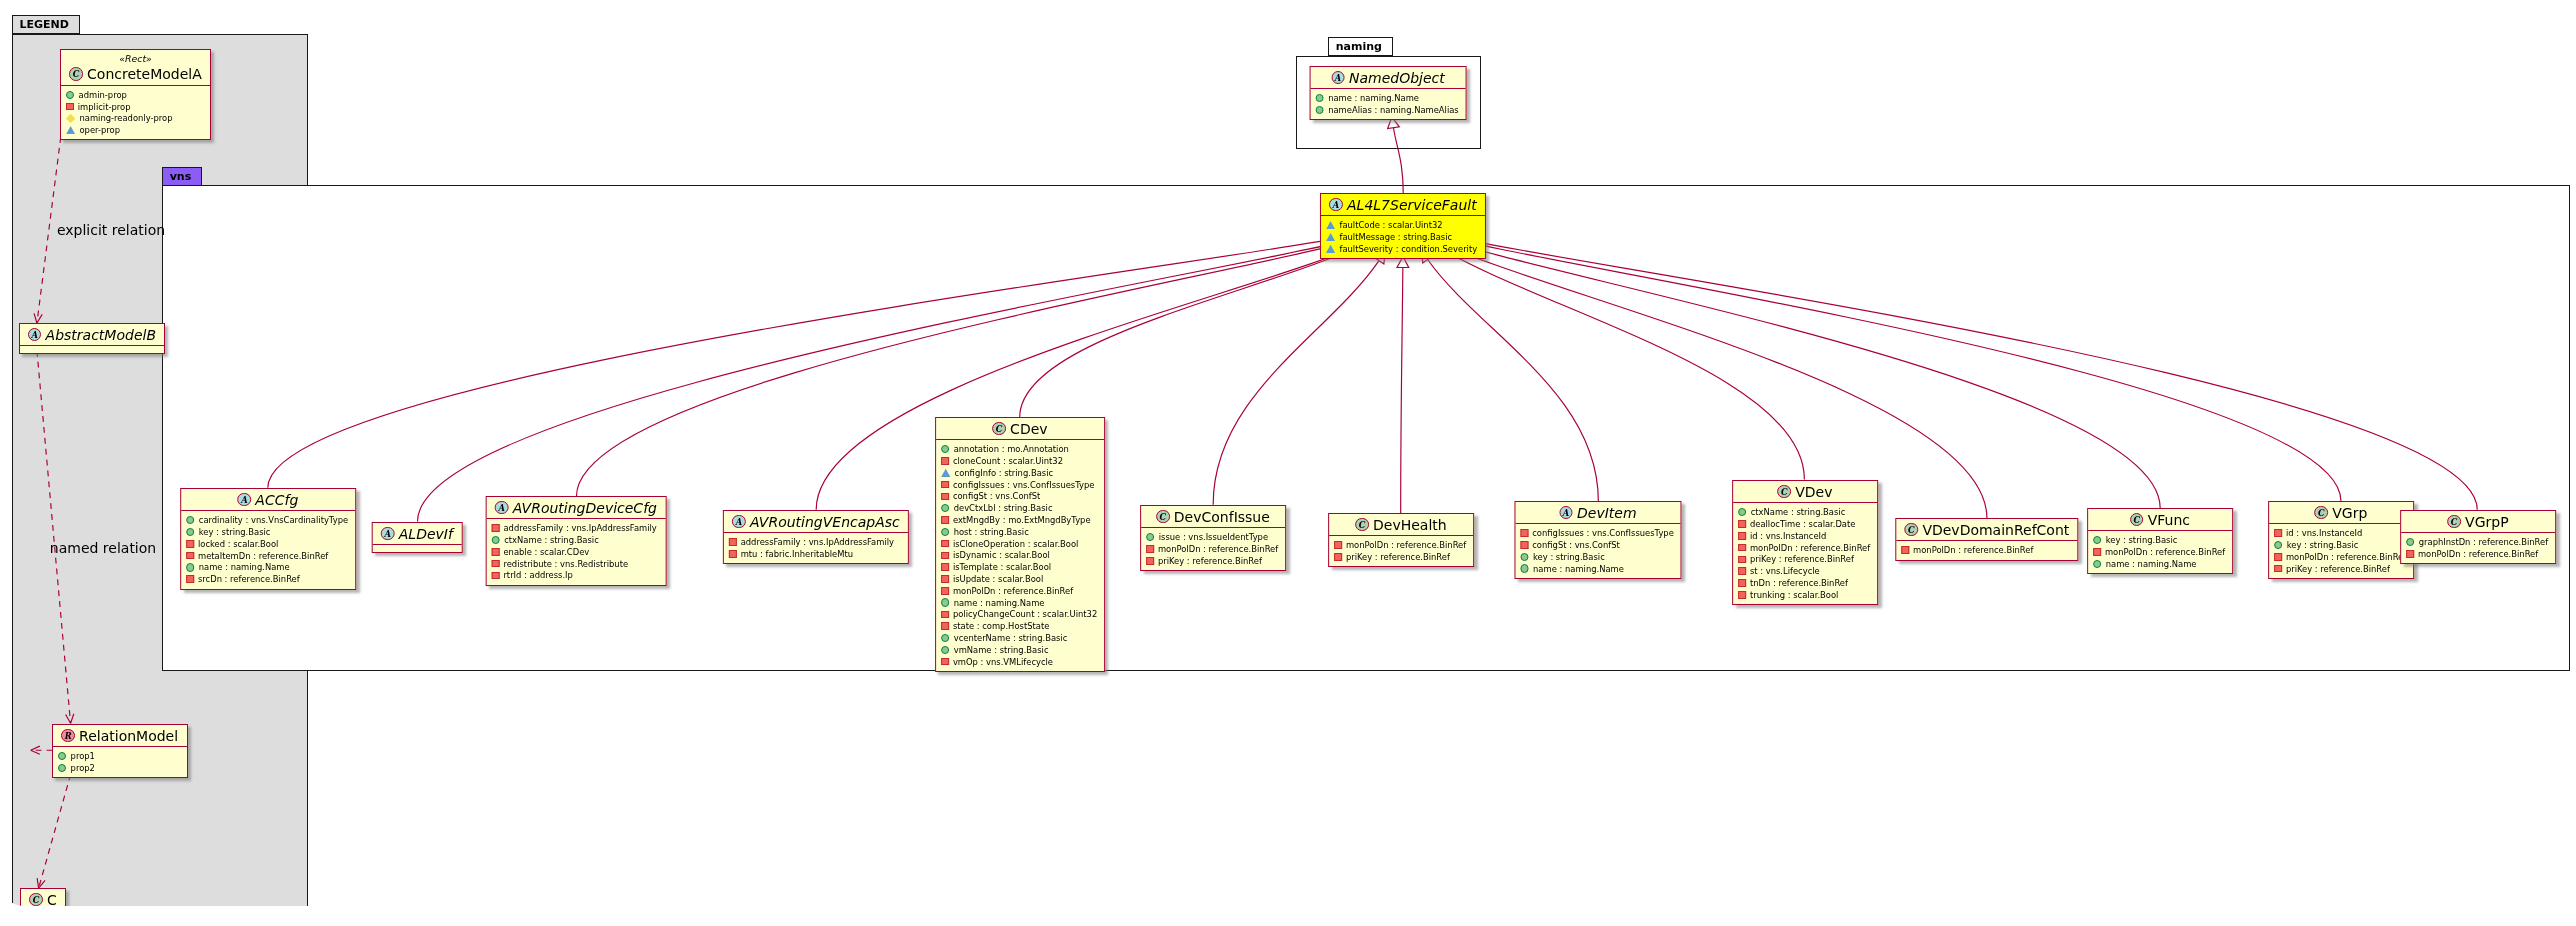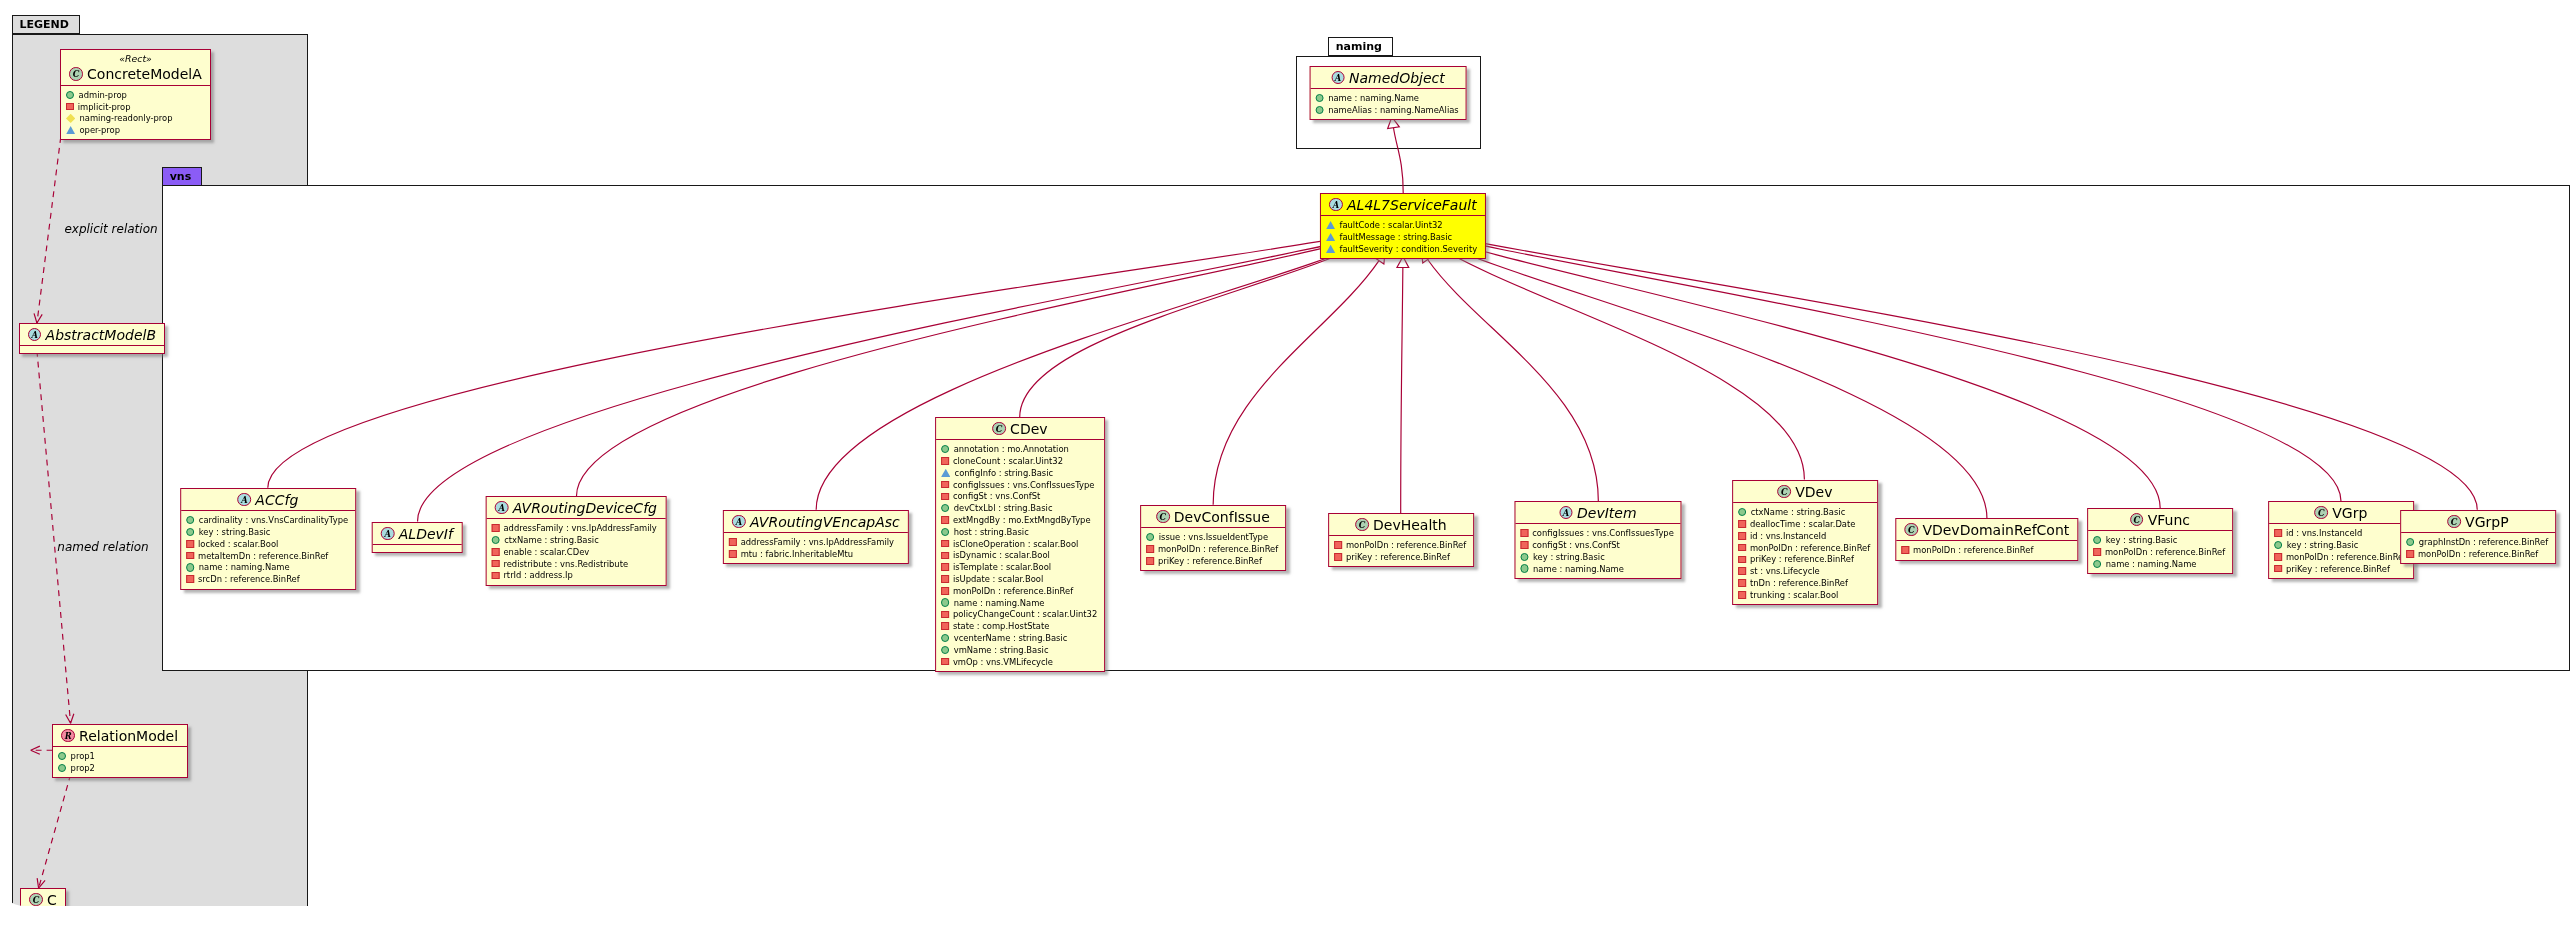--- a/index.html
+++ b/index.html
@@ -35,21 +35,21 @@
   .ic-triangle{width:9.3px;height:8.4px;background:var(--icon-oper,#5B9BD5);clip-path:polygon(50% 0,100% 100%,0 100%);}
   .ic-diamond{width:9.3px;height:9.3px;background:var(--icon-naming,#F0E050);clip-path:polygon(50% 0,100% 50%,50% 100%,0 50%);}
 
   
   .edges{position:absolute;left:0;top:0;z-index:1;pointer-events:none;}
   .edge-line{fill:none;stroke:var(--edge,#A80036);stroke-width:1.4;}
   .dep{stroke-dasharray:7 6;}
   .dep-arrow{stroke-dasharray:none;}
   .gen-arrow{fill:#FFFFFF;stroke:var(--edge,#A80036);stroke-width:1.4;}
 
-  .rel-label{position:absolute;z-index:2;font-size:12px;transform:translateX(-50%);white-space:nowrap;font-style:italic;}
+  .rel-label{position:absolute;z-index:2;font-size:14px;transform:translateX(-50%);white-space:nowrap;}
 </style>
 </head>
 <body>
 
 <div id="canvas" style="width: 2576px; height: 906px; border-radius: 24px;">
     <div class="pkg-body" style="left: 11.8px; top: 34px; width: 296px; height: 885px; background: rgb(221, 221, 221);"></div>
     <div class="pkg-tab" style="left: 11.8px; top: 15px; background: rgb(221, 221, 221);"><span>LEGEND</span></div>
     <div class="pkg-body" style="left: 1296px; top: 56px; width: 185px; height: 93px; background: rgb(255, 255, 255);"></div>
     <div class="pkg-tab" style="left: 1296px; top: 37px; background: rgb(255, 255, 255); margin-left: 32px;"><span>naming</span></div>
     <div class="pkg-body" style="left: 162px; top: 185px; width: 2408px; height: 486px; background: rgb(255, 255, 255);"></div>

